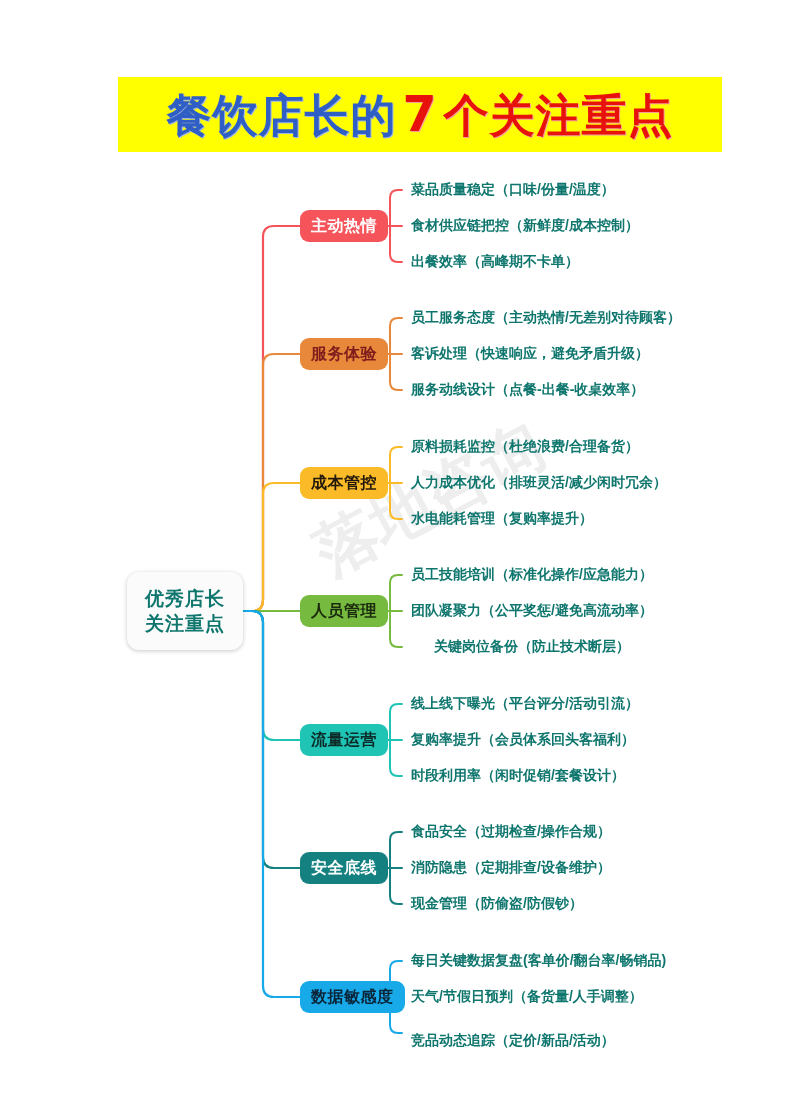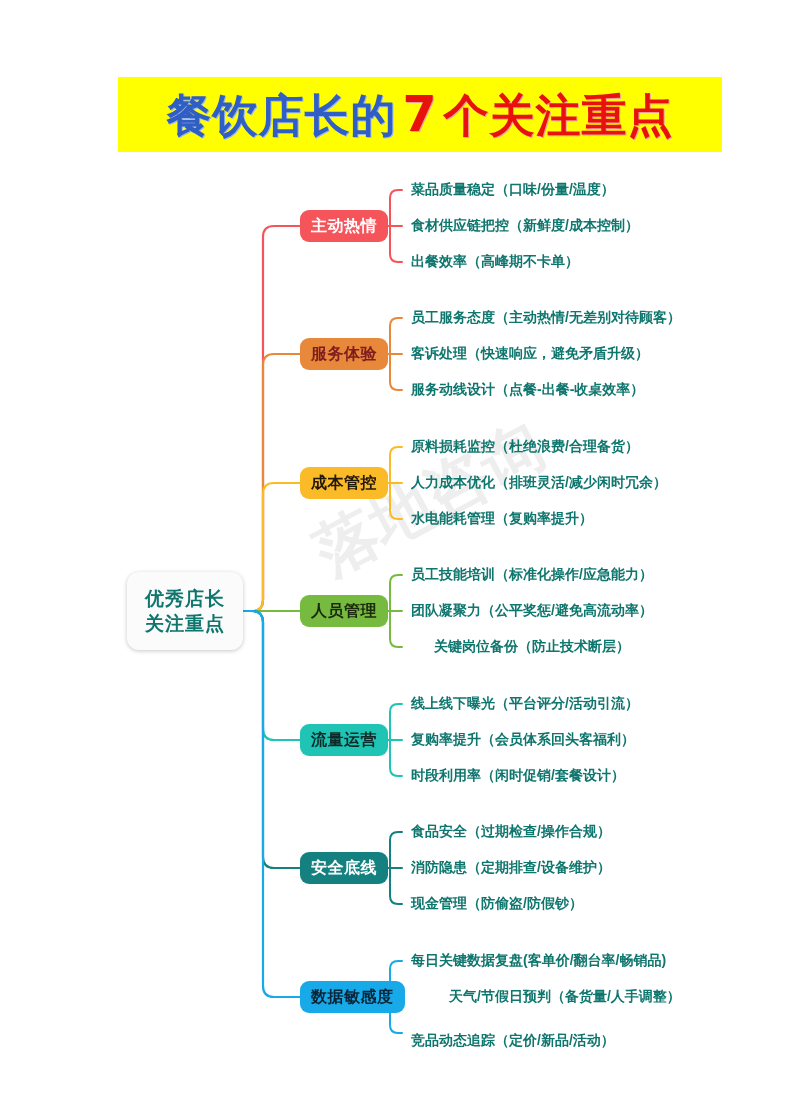--- a/index.html
+++ b/index.html
@@ -143,17 +143,17 @@
       <div class="branch-chip" style="left: 300px; top: 852px; background: rgb(20, 128, 128); color: rgb(255, 255, 255);">
         <span>安全底线</span>
       </div>
       <div class="leaf-label" style="left: 411px; top: 824px;">食品安全（过期检查/操作合规）</div>
       <div class="leaf-label" style="left: 411px; top: 860px;">消防隐患（定期排查/设备维护）</div>
       <div class="leaf-label" style="left: 411px; top: 896px;">现金管理（防偷盗/防假钞）</div>
       <div class="branch-chip" style="left: 300px; top: 981px; background: rgb(23, 169, 232); color: rgb(10, 36, 56);">
         <span>数据敏感度</span>
       </div>
       <div class="leaf-label" style="left: 411px; top: 953px;">每日关键数据复盘(客单价/翻台率/畅销品)</div>
-      <div class="leaf-label" style="left: 411px; top: 989px; margin-left: 38px;">天气/节假日预判（备货量/人手调整）</div>
+      <div class="leaf-label" style="left: 411px; top: 989px;">天气/节假日预判（备货量/人手调整）</div>
       <div class="leaf-label" style="left: 411px; top: 1025px; margin-top: 8px;">竞品动态追踪（定价/新品/活动）</div>
     </div>
 
 </div>
 
 </body></html>

